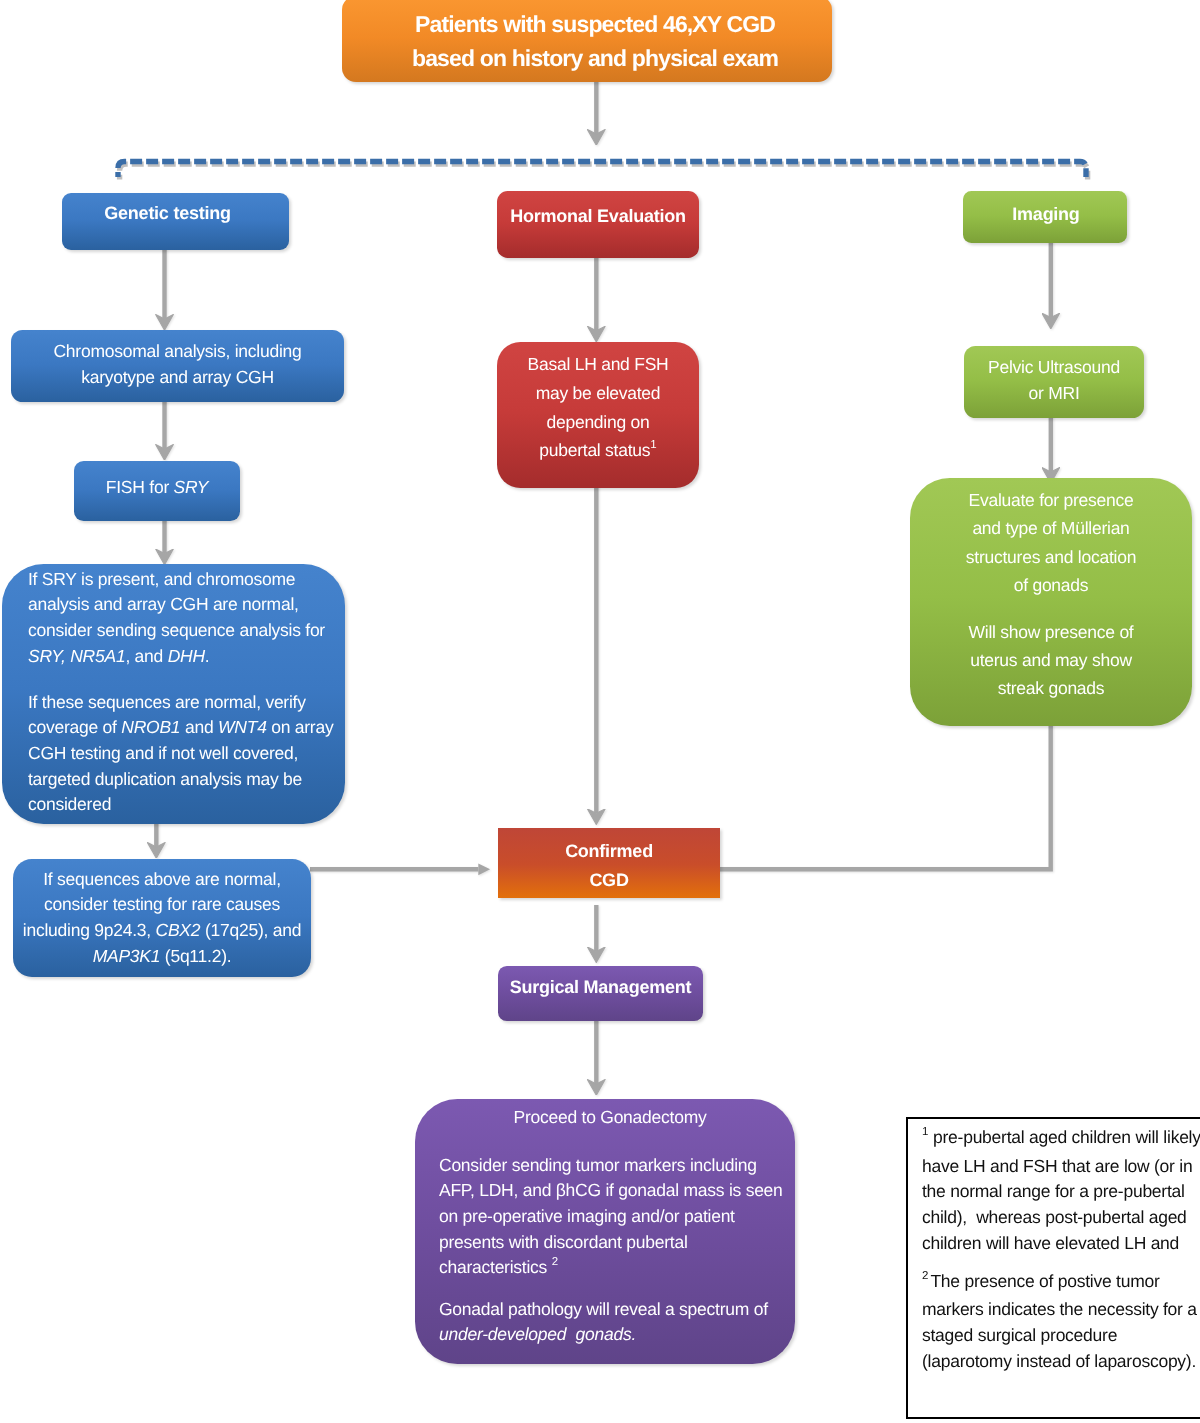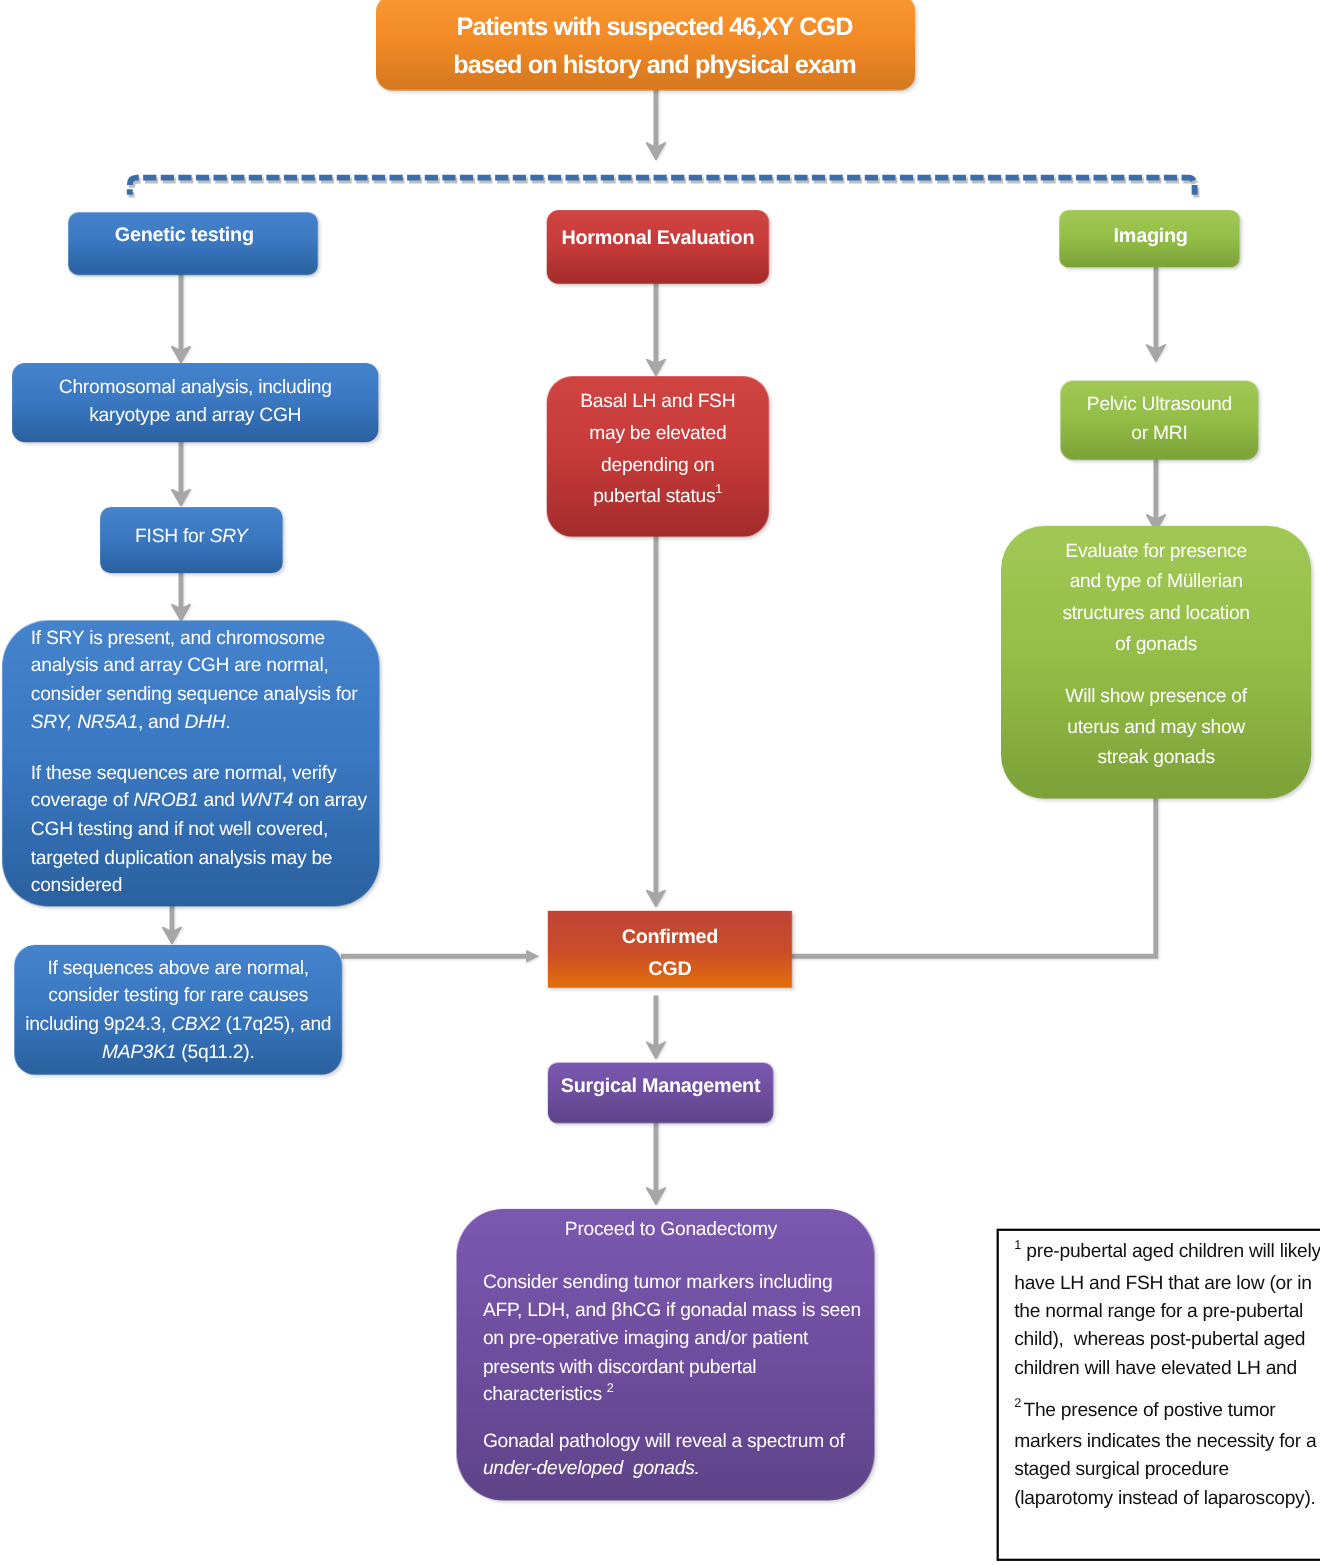--- a/index.html
+++ b/index.html
@@ -80,21 +80,21 @@
     <div class="ln">Imaging</div>
   </div>
 
   <div class="box" style="left:11px;top:330px;width:333px;height:72px;border-radius:11.5px;
               background:linear-gradient(180deg,#4583CD 0%,#3B78C2 48%,#2A619F 100%);
               line-height:26px;padding-top:7.5px;">
     <div class="ln">Chromosomal analysis, including</div>
     <div class="ln">karyotype and array CGH</div>
   </div>
 
-  <div class="box" style="left:91px;top:461px;width:166px;height:60px;border-radius:9.6px;
+  <div class="box" style="left:74px;top:461px;width:166px;height:60px;border-radius:9.6px;
               background:linear-gradient(180deg,#4583CD 0%,#3B78C2 48%,#2A619F 100%);
               line-height:26px;padding-top:13px;">
     <div class="ln"><span>FISH for </span><i>SRY</i></div>
   </div>
 
   <div class="box" style="left:2px;top:564px;width:343px;height:260px;border-radius:41.6px;
               background:linear-gradient(180deg,#4583CD 0%,#3B78C2 48%,#2A619F 100%);
               line-height:25.7px;padding:2.7px 0 0 26px;text-align:left;">
     <div class="ln">If SRY is present, and chromosome</div>
     <div class="ln">analysis and array CGH are normal,</div>

